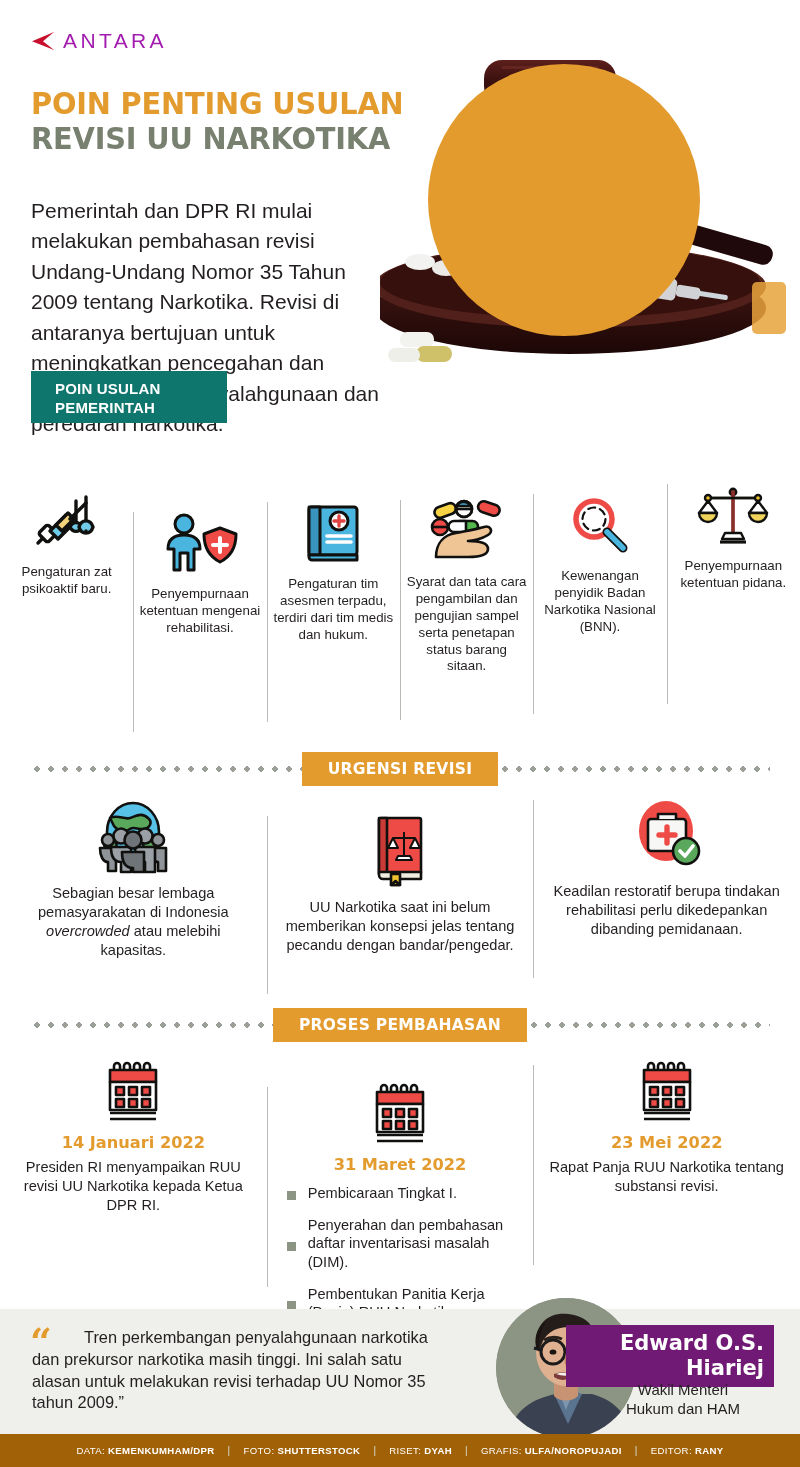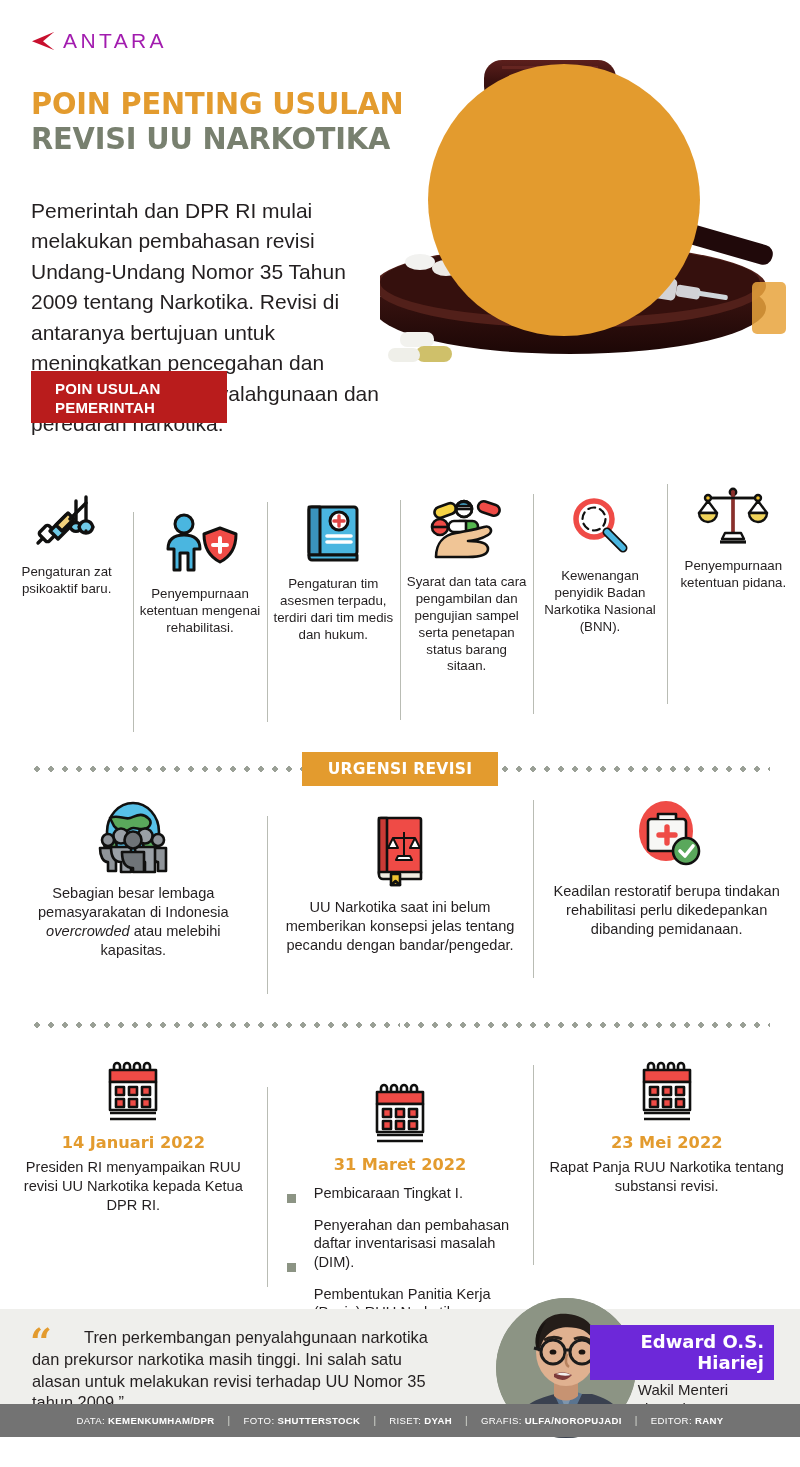--- a/index.html
+++ b/index.html
@@ -30,21 +30,21 @@
   .title-l1 { color:#E39B2E; }
   .title-l2 { color:#78806F; }
 
   .intro {
     position:absolute; left:31px; top:196px; width:360px;
     font-size:21px; line-height:1.45; color:#231f20;
   }
 
   .banner-gov {
     position:absolute; left:31px; top:371px; width:196px; height:52px;
-    background:#b91c1c; color:#fff; font-weight:bold; font-size:15px;
+    background:#0f766e; color:#fff; font-weight:bold; font-size:15px;
     line-height:1.25; padding:9px 0 0 24px; letter-spacing:0.2px;
   }
 
   
   .gov-row {
     position:absolute; left:0; top:478px; width:800px; height:268px;
     display:flex; align-items:flex-start;
   }
   .gov-cell {
     flex:1 1 0; padding:0 6px; text-align:center; position:relative;
@@ -93,51 +93,51 @@
   .prc-row { position:absolute; left:0; top:1055px; width:800px; display:flex; }
   .prc-cell { flex:1 1 0; padding:0 14px; text-align:center; position:relative; }
   .prc-cell + .prc-cell::before {
     content:""; position:absolute; left:0; top:10px; width:1px; height:200px; background:#b9bcb4;
   }
   .prc-ico { height:74px; display:flex; align-items:center; justify-content:center; }
   .prc-date { color:#E39B2E; font-weight:bold; font-size:16.2px; margin-top:4px; font-family:"DejaVu Sans",sans-serif;}
   .prc-txt { font-size:14.6px; line-height:1.3; margin-top:6px; }
   .pc2 { margin-top:22px; }
   .bullets { margin-top:10px; text-align:left; padding-left:6px; }
-  .bullet { display:flex; gap:18px; margin-bottom:13px; align-items:flex-end; }
+  .bullet { display:flex; gap:12px; margin-bottom:13px; align-items:center; }
   .bsq { width:9px; height:9px; background:#8C9484; flex:0 0 9px; margin-top:5px; }
   .btx { font-size:14.6px; line-height:1.28; }
 
   
   .quote-block {
     position:absolute; left:0; top:1309px; width:800px; height:125px; background:#EFEFEC;
     overflow:hidden;
   }
   .qmark { position:absolute; left:30px; top:18px; color:#E39B2E; font-size:38px; font-weight:bold;
     font-family:"DejaVu Serif", serif; line-height:0.8; }
   .qtext { position:absolute; left:32px; top:18px; width:420px; font-size:16.4px; line-height:1.33;
     text-indent:52px; color:#231f20; }
 
   .portrait-circle {
     position:absolute; left:496px; top:1298px; width:140px; height:140px;
     background:#8C9484; border-radius:50%; overflow:hidden;
   }
   .name-tag {
-    position:absolute; right:26px; top:1325px; width:184px; background:#6d28d9; color:#fff;
-    text-align:right; font-weight:bold; font-size:18px; line-height:1.17; padding:6px 10px 7px 8px;
+    position:absolute; right:26px; top:1325px; width:208px; background:#701a75; color:#fff;
+    text-align:right; font-weight:bold; font-size:21px; line-height:1.17; padding:6px 10px 7px 8px;
     font-family:"DejaVu Sans", sans-serif;
   }
   .name-role {
     position:absolute; right:26px; top:1381px; width:182px; text-align:center;
     font-size:15px; line-height:1.25; color:#231f20;
   }
 
   
   .footer {
-    position:absolute; left:0; top:1404px; width:800px; height:33px; background:#737373;
+    position:absolute; left:0; top:1434px; width:800px; height:33px; background:#a16207;
     display:flex; align-items:center; justify-content:center; gap:0;
     color:#ffffff; font-size:9.6px; letter-spacing:0.35px;
   }
   .fitem { padding:0 13px; white-space:nowrap; }
   .fitem b { font-weight:bold; }
   .fsep { color:#d9dcd4; font-size:10px; }
 
   svg { display:block; }
 </style>
 </head>
@@ -407,20 +407,21 @@
           <path d="M50 52 L55 57 L63 47" stroke="#fff" stroke-width="3.6" fill="none" stroke-linecap="round"></path>
         </g>
       </svg>
     </div>
     <div class="urg-txt">Keadilan restoratif berupa tindakan rehabilitasi perlu dikedepankan dibanding pemidanaan.</div>
   </div>
 </div>
 
 <div class="sec" style="top:1008px;">
   <div class="dots left"></div>
+  <div class="sec-label">PROSES PEMBAHASAN</div>
   <div class="dots right"></div>
 </div>
 
 <div class="prc-row">
   <div class="prc-cell pc1">
     <div class="prc-ico">
       <svg width="58" height="68" viewBox="0 0 58 68">
         <g stroke="#10100f" stroke-width="2.6" stroke-linejoin="round" fill="none">
           <path d="M10 12 v-4 a3 3 0 0 1 6 0 v4 M20 12 v-4 a3 3 0 0 1 6 0 v4 M30 12 v-4 a3 3 0 0 1 6 0 v4 M40 12 v-4 a3 3 0 0 1 6 0 v4"></path>
           <rect x="6" y="12" width="46" height="12" fill="#ef4b46"></rect>

